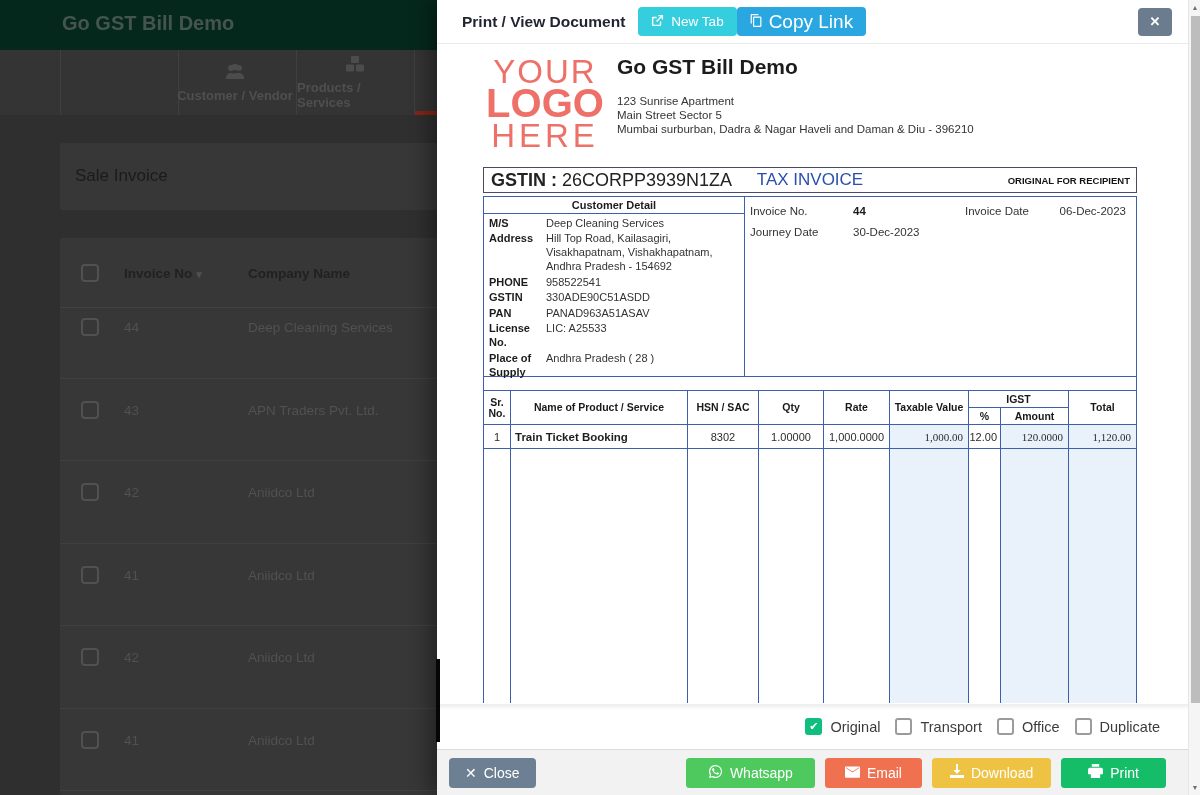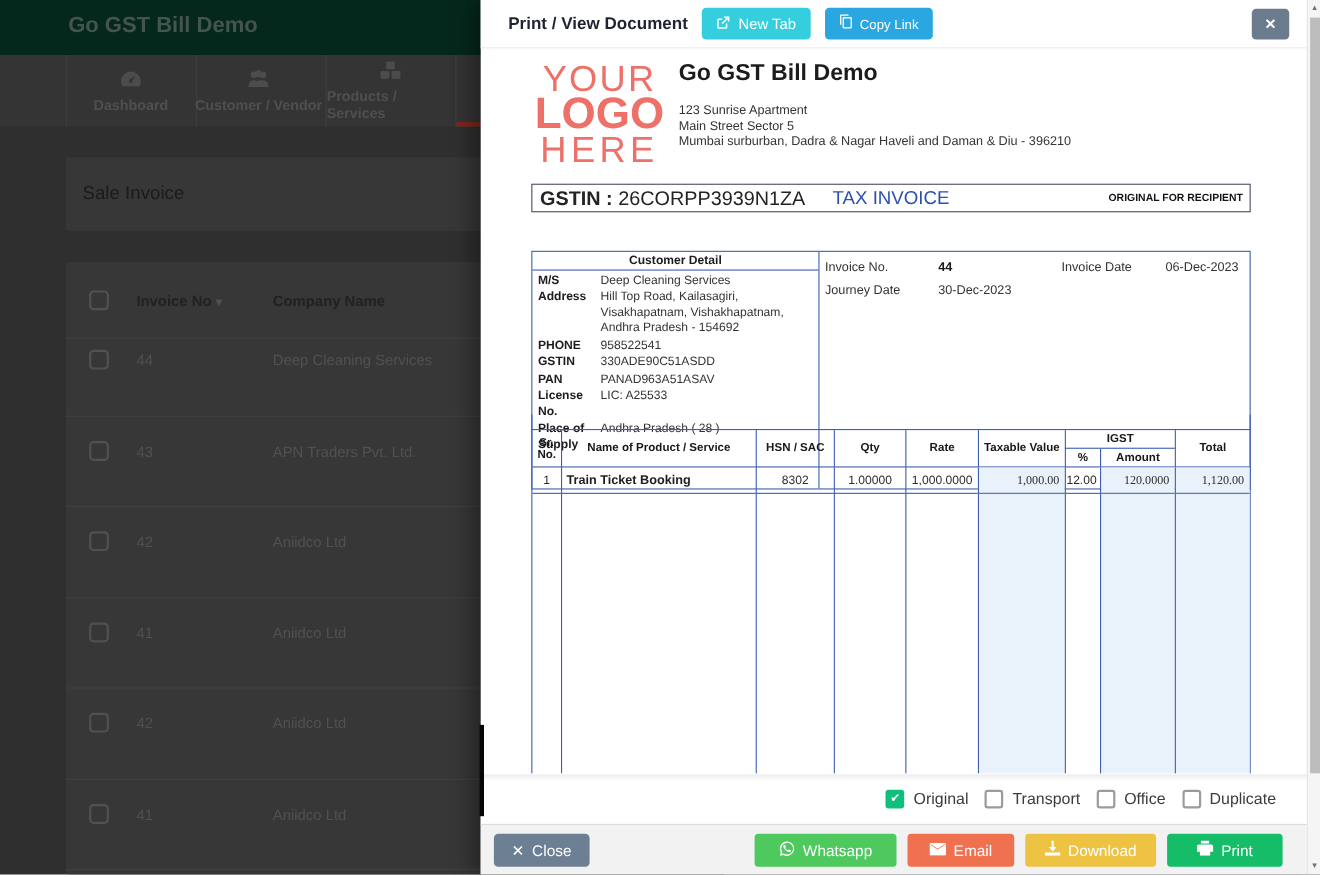--- a/index.html
+++ b/index.html
@@ -28,39 +28,39 @@
   .bk-caret { font-size:11px; color:#4e514f; margin-left:4px; }
   .bk-divider { position:absolute; left:0; top:57px; width:100%; height:1px; background:#424242; }
 
   
   .modal { position:absolute; left:437px; top:0; width:763px; height:795px; background:#ffffff; box-shadow:-8px 0 18px rgba(0,0,0,.35); }
   .m-header { position:absolute; left:0; top:0; right:12px; height:44px; background:#fff; border-bottom:1px solid #e8eaec; display:flex; align-items:center; padding-left:25px; }
   .m-title { font-size:15.5px; font-weight:bold; color:#1f2430; }
   .btn { display:inline-flex; align-items:center; justify-content:center; gap:7px; color:#fff; border:none; border-radius:4px; font-family:"Liberation Sans", sans-serif; cursor:pointer; }
   .btn svg { fill:#fff; }
   .m-newtab { margin-left:13px; height:29px; padding:0 13px; font-size:13.5px; background:#35cedf; }
-  .m-copylink { margin-left:13px; height:29px; padding:0 13px; font-size:12px; background:#2aa7e0; }
+  .m-copylink { height:29px; padding:0 13px; font-size:19px; background:#2aa7e0; }
   .m-close { margin-left:auto; margin-right:16px; width:34px; height:28px; background:#6b7c8e; font-size:13px; font-weight:bold; }
 
   
   .inv-logo { position:absolute; left:46px; top:57px; width:124px; text-align:center; color:#ed7168; }
   .inv-logo .l1 { font-size:33px; line-height:30px; letter-spacing:2px; }
   .inv-logo .l2 { font-size:40px; line-height:33px; font-weight:800; }
   .inv-logo .l3 { font-size:33px; line-height:31px; letter-spacing:4px; }
   .inv-seller { position:absolute; left:180px; top:55px; width:540px; }
   .inv-seller .name { font-size:21px; font-weight:bold; color:#1c1c1c; margin-bottom:15px; }
   .inv-seller .addr { font-size:11.5px; line-height:14px; color:#343434; }
 
   .inv-gstinbox { position:absolute; left:46px; top:167px; width:654px; height:26px; border:1px solid #474c63; display:flex; align-items:center; }
   .inv-gstin { padding-left:7px; font-size:18px; color:#232323; }
   .inv-gstin b { font-weight:bold; }
   .inv-doctitle { position:absolute; left:0; width:100%; text-align:center; font-size:17px; font-weight:normal; color:#2b4fae; }
   .inv-copylabel { margin-left:auto; padding-right:6px; font-size:9.5px; font-weight:bold; color:#141414; position:relative; }
 
-  .inv-custbox { position:absolute; left:46px; top:196px; width:654px; height:217px; border:1px solid #3e5fad; display:flex;margin-top:32px; }
+  .inv-custbox { position:absolute; left:46px; top:196px; width:654px; height:181px; border:1px solid #3e5fad; display:flex; }
   .cust-left { width:261px; border-right:1px solid #3e5fad; }
   .cust-title { height:17px; border-bottom:1px solid #3e5fad; text-align:center; font-size:11px; font-weight:bold; color:#1c1c1c; line-height:16px; }
   .crow { display:grid; grid-template-columns:57px 1fr; padding:1.5px 6px 0 5px; font-size:11px; line-height:14px; color:#333; }
   .crow .lbl { font-weight:bold; color:#1c1c1c; }
   .cust-right { flex:1; padding-top:3px; }
   .meta { display:grid; grid-template-columns:103px 112px 92px 1fr; grid-auto-rows:21px; align-items:center; padding-left:5px; font-size:11.5px; color:#333; }
   .meta .v { font-weight:bold; color:#1a1a1a; }
   .meta .r { text-align:right; padding-right:10px; }
 
   .inv-gap { position:absolute; left:46px; top:377px; width:654px; height:13px; border-left:1px solid #3e5fad; border-right:1px solid #3e5fad; }
@@ -108,28 +108,20 @@
 <div class="bk-header">
   <div class="bk-title">Go GST Bill Demo</div>
 </div>
 
 <div class="bk-nav">
   <div class="bk-sep" style="left:60px"></div>
   <div class="bk-sep" style="left:178px"></div>
   <div class="bk-sep" style="left:296px"></div>
   <div class="bk-sep" style="left:414px"></div>
 
-  <div class="bk-tab" style="left:61px;width:116px">
-    <span>
-      <svg width="22" height="18" viewBox="0 0 22 18">
-          <path d="M11 2a9 9 0 0 0-9 9c0 1.8.5 3.1 1.3 4.3h15.4C19.5 14.1 20 12.8 20 11a9 9 0 0 0-9-9zm0 10.5a1.8 1.8 0 0 1-1.8-1.8c0-.7.4-1.3 1-1.6L15 6l-2.6 4.7c.1.9-.5 1.8-1.4 1.8z"></path>
-        </svg>
-    </span>
-    <span>Dashboard</span>
-  </div>
 
   <div class="bk-tab" style="left:177px;width:116px">
     <span>
       <svg width="24" height="18" viewBox="0 0 24 18">
           <circle cx="8" cy="5" r="3"></circle>
           <circle cx="16" cy="5" r="3"></circle>
           <circle cx="12" cy="4" r="3.2"></circle>
           <path d="M3 15c0-3 2.2-5 5-5 1 0 2 .3 2.7.8C11.5 10.3 13 10 14 10h2c2.8 0 5 2 5 5v1H3v-1z"></path>
         </svg>
     </span>

